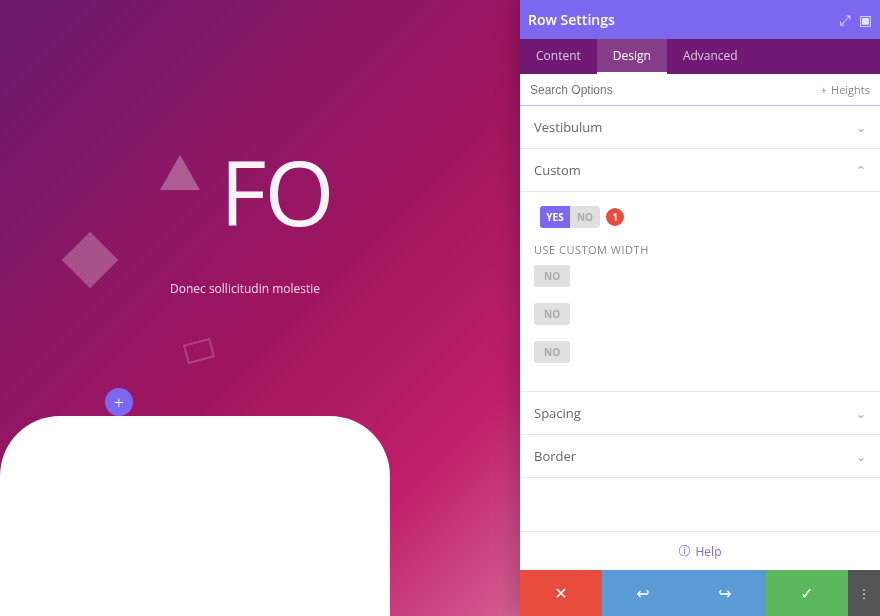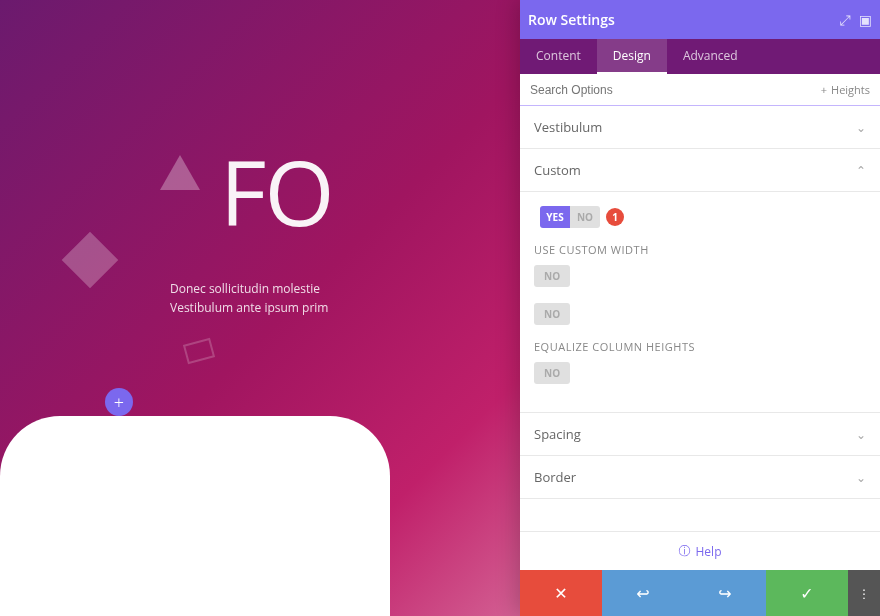--- a/index.html
+++ b/index.html
@@ -327,21 +327,20 @@
   <div class="shape shape-diamond"></div>
   <div class="shape shape-triangle-2"></div>
 
   <div style="position:absolute; bottom:195px; right:90px; width:0; height:0; border-left:32px solid transparent; border-right:32px solid transparent; border-bottom:55px solid rgba(255,255,255,0.18);"></div>
 
   <div style="position:absolute; bottom:255px; left:185px; width:28px; height:20px; border:2px solid rgba(255,255,255,0.2); transform:rotate(-15deg);"></div>
 
   <div class="text-fo">FO</div>
   <div class="sub-text">
     <div>Donec sollicitudin molestie</div>
-    <div>Vestibulum ante ipsum prim</div>
   </div>
 </div>
 
 <div class="bg-white-bottom"></div>
 
 <div class="plus-btn plus-btn-left">+</div>
 <div class="plus-btn plus-btn-right">+</div>
 
 <div class="modal">
 
@@ -393,21 +392,20 @@
       <div class="toggle-row">
         <span class="toggle-label">Use Custom Width</span>
         <div class="toggle-no-only">NO</div>
       </div>
 
       <div class="toggle-row">
         <div class="toggle-no-only">NO</div>
       </div>
 
       <div class="toggle-row">
-        <span class="toggle-label">Equalize Column Heights</span>
         <div class="toggle-no-only">NO</div>
       </div>
 
     </div>
 
     <div class="section-header">
       <span class="section-title">Spacing</span>
       <span class="chevron">⌄</span>
     </div>
 

